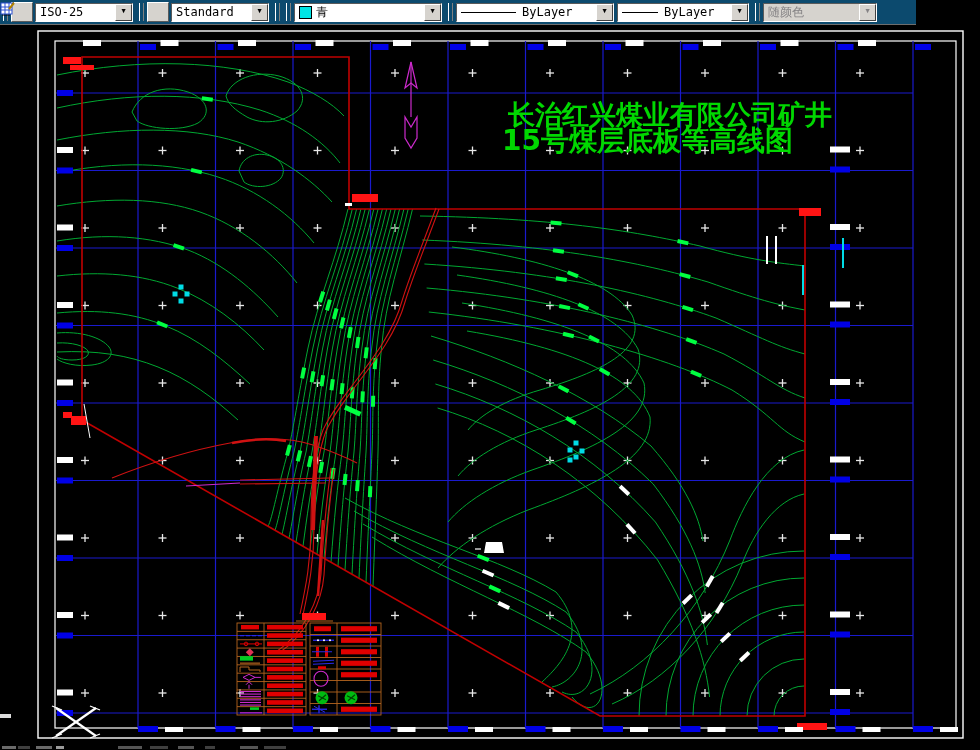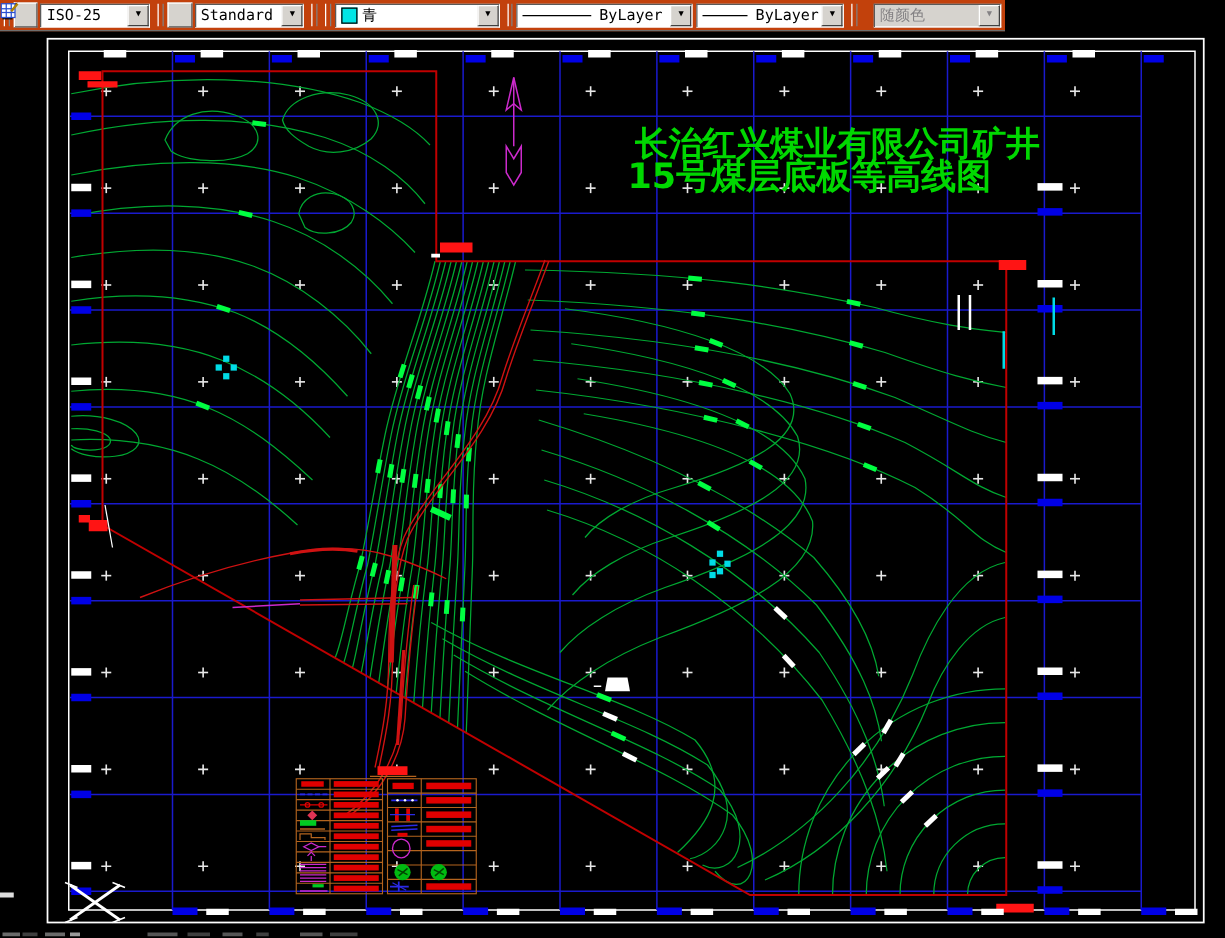--- a/index.html
+++ b/index.html
@@ -1,28 +1,28 @@
 <!DOCTYPE html>
 <html><head>
 <meta charset="utf-8">
 <style>
   html,body{margin:0;padding:0;width:980px;height:750px;background:#000;overflow:hidden;}
   
-  .toolbar{position:absolute;top:0;left:0;width:804px;height:24px;background:#c2410c;
+  .toolbar{position:absolute;top:0;left:0;width:916px;height:24px;background:#0c4a6e;
     border-bottom:1px solid #6e6e6e;display:flex;align-items:center;
     font:12px "DejaVu Sans Mono","DejaVu Sans",monospace;color:#000;z-index:10;}
   .grip{width:3px;height:18px;border-left:1px solid #fff;border-right:1px solid #808080;margin:0 3px;}
   .tb-btn{width:22px;height:20px;background:#d6d3ce;border:1px solid;border-color:#fff #5a5a5a #5a5a5a #fff;
     padding:0;display:flex;align-items:center;justify-content:center;margin-right:2px;}
   .combo{height:19px;background:#fff;border:1px solid;border-color:#5a5a5a #fff #fff #5a5a5a;
     display:flex;align-items:center;padding-left:4px;box-sizing:border-box;margin-right:3px;}
   .combo .txt{flex:1;white-space:nowrap;overflow:hidden;}
   .combo-arrow{width:15px;height:15px;background:#d6d3ce;border:1px solid;border-color:#fff #404040 #404040 #fff;
     font-size:7px;line-height:13px;text-align:center;color:#000;margin-left:2px;flex:0 0 auto;}
-  .combo.disabled{background:#d6d3ce;color:#848284;margin-left:10px;}
+  .combo.disabled{background:#d6d3ce;color:#848284;}
   .combo.disabled .combo-arrow{color:#848284;}
   .swatch{width:11px;height:11px;background:#00e5e5;border:1px solid #000;margin-right:4px;flex:0 0 auto;}
   .lt-line{height:1px;background:#000;margin-right:6px;flex:0 0 auto;}
   svg{position:absolute;top:0;left:0;}
 </style>
 </head>
 <body>
 
 <div class="toolbar">
   <div class="grip"></div>

